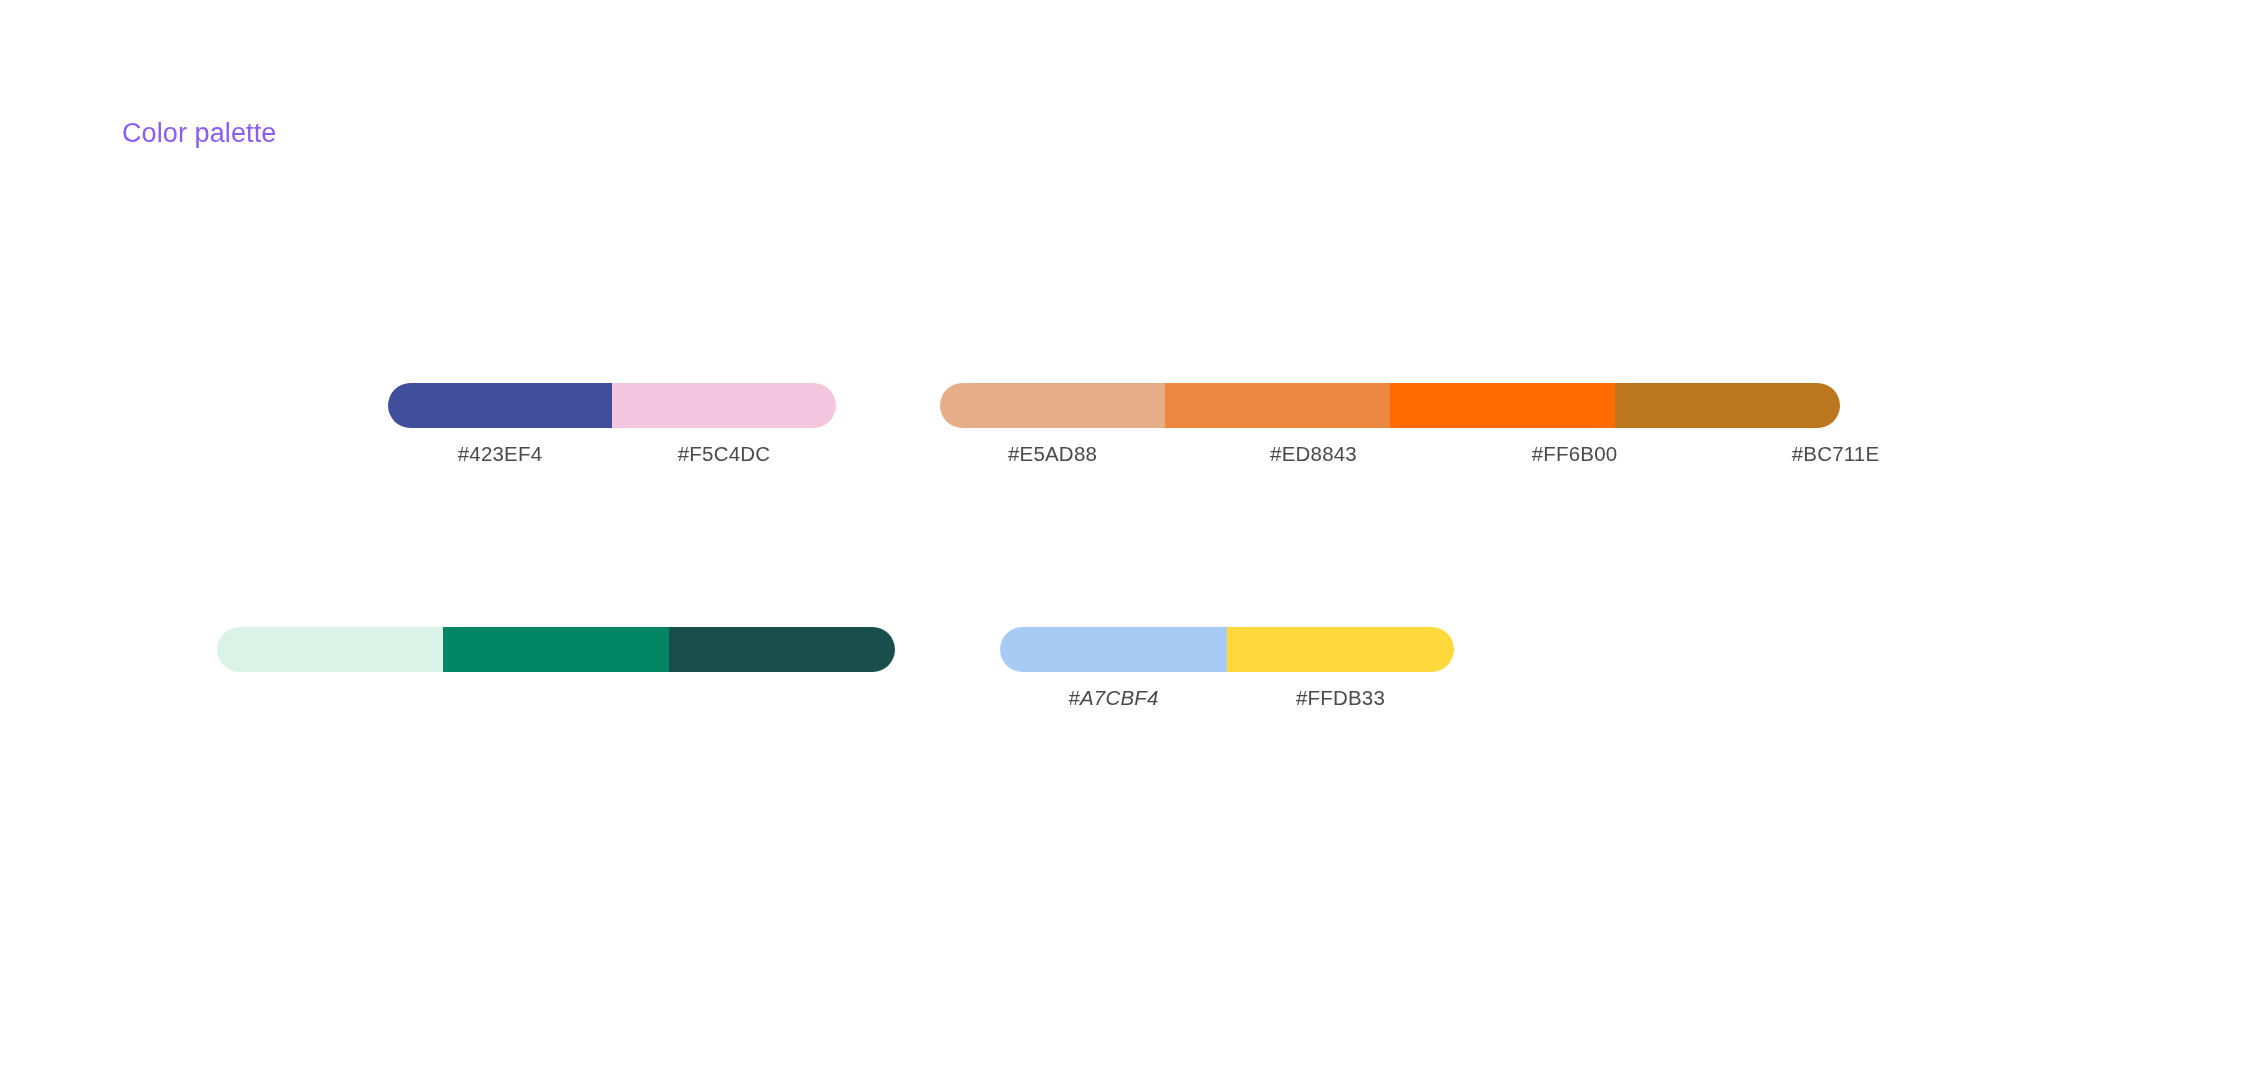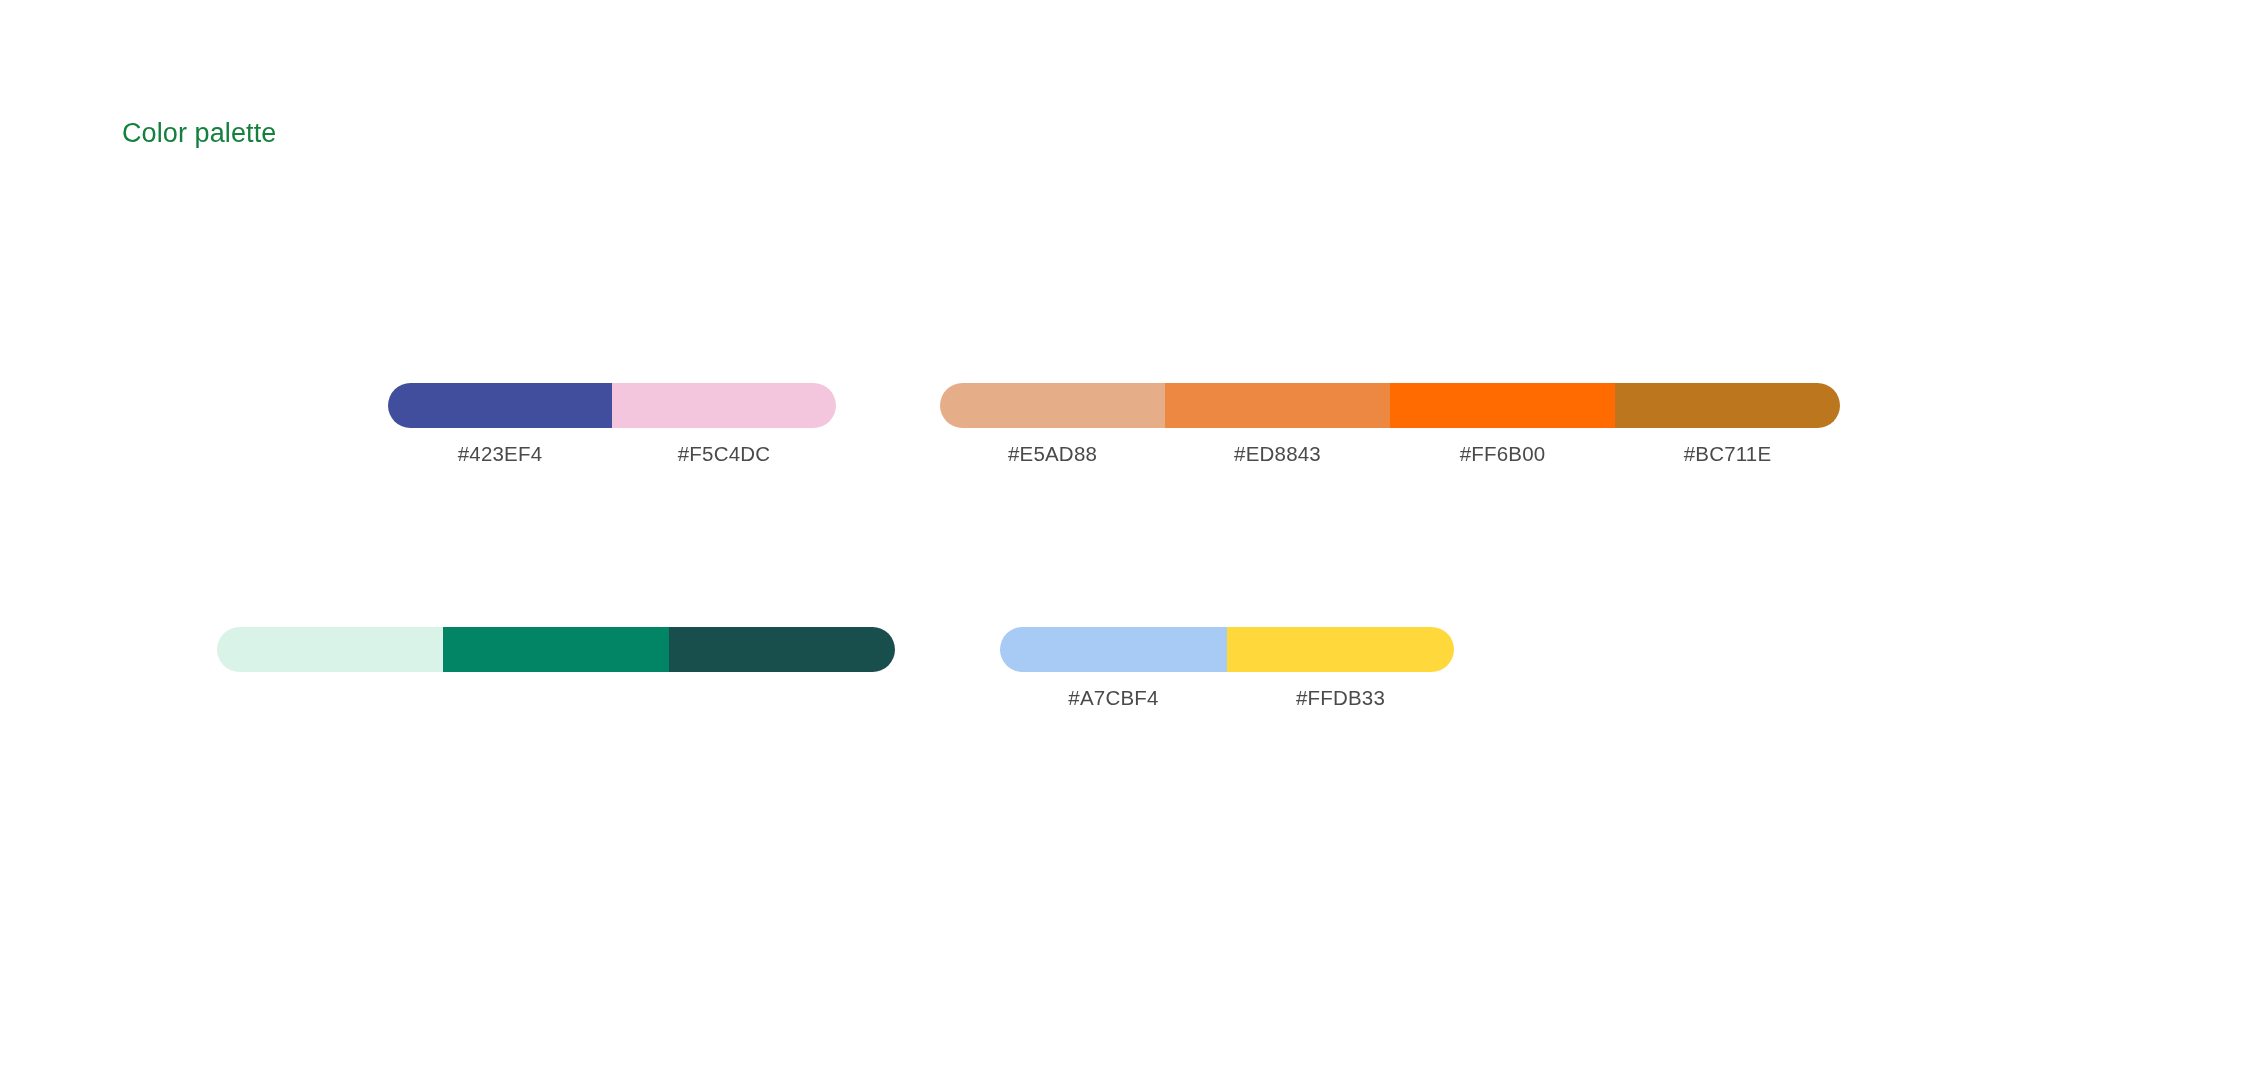--- a/index.html
+++ b/index.html
@@ -16,21 +16,21 @@
     overflow: hidden;
     position: relative;
   }
 
   .page-title {
     position: absolute;
     left: 122px;
     top: 120px;
     font-size: 27px;
     font-weight: 500;
-    color: #15803d;
+    color: #8b5cf6;
     letter-spacing: 0.1px;
     line-height: 1;
   }
 
   .palette-canvas {
     position: absolute;
     left: 0;
     top: 0;
     width: 2251px;
     height: 850px;
@@ -87,37 +87,37 @@
         <div class="label" style="width: 224px;">#F5C4DC</div>
       </div>
     </div>
     <div class="palette-group" style="left: 940px; top: 383px;">
       <div class="bar" style="width: 900px;">
         <div class="swatch" title="#E5AD88" style="width: 225px; background: rgb(229, 173, 136);"></div>
         <div class="swatch" title="#ED8843" style="width: 225px; background: rgb(237, 136, 67);"></div>
         <div class="swatch" title="#FF6B00" style="width: 225px; background: rgb(255, 107, 0);"></div>
         <div class="swatch" title="#BC711E" style="width: 225px; background: rgb(188, 119, 30);"></div>
       </div>
-      <div class="labels" style="width: 900px;">
+      <div class="labels" style="width: 900px; gap: 36px;">
         <div class="label" style="width: 225px;">#E5AD88</div>
         <div class="label" style="width: 225px;">#ED8843</div>
         <div class="label" style="width: 225px;">#FF6B00</div>
         <div class="label" style="width: 225px;">#BC711E</div>
       </div>
     </div>
     <div class="palette-group" style="left: 217px; top: 627px;">
       <div class="bar" style="width: 678px;">
         <div class="swatch" title="#DAF3E9" style="width: 226px; background: rgb(218, 243, 233);"></div>
         <div class="swatch" title="#018565" style="width: 226px; background: rgb(1, 133, 101);"></div>
         <div class="swatch" title="#184E4C" style="width: 226px; background: rgb(24, 78, 76);"></div>
       </div>
     </div>
     <div class="palette-group" style="left: 1000px; top: 627px;">
       <div class="bar" style="width: 454px;">
         <div class="swatch" title="#A7CBF4" style="width: 227px; background: rgb(167, 203, 244);"></div>
         <div class="swatch" title="#FFDB33" style="width: 227px; background: rgb(255, 217, 59);"></div>
       </div>
       <div class="labels" style="width: 454px;">
-        <div class="label" style="width: 227px;">#A7CBF4</div>
+        <div class="label" style="width: 227px; font-style: italic;">#A7CBF4</div>
         <div class="label" style="width: 227px;">#FFDB33</div>
       </div>
     </div>
   </div>
 
 </body></html>

